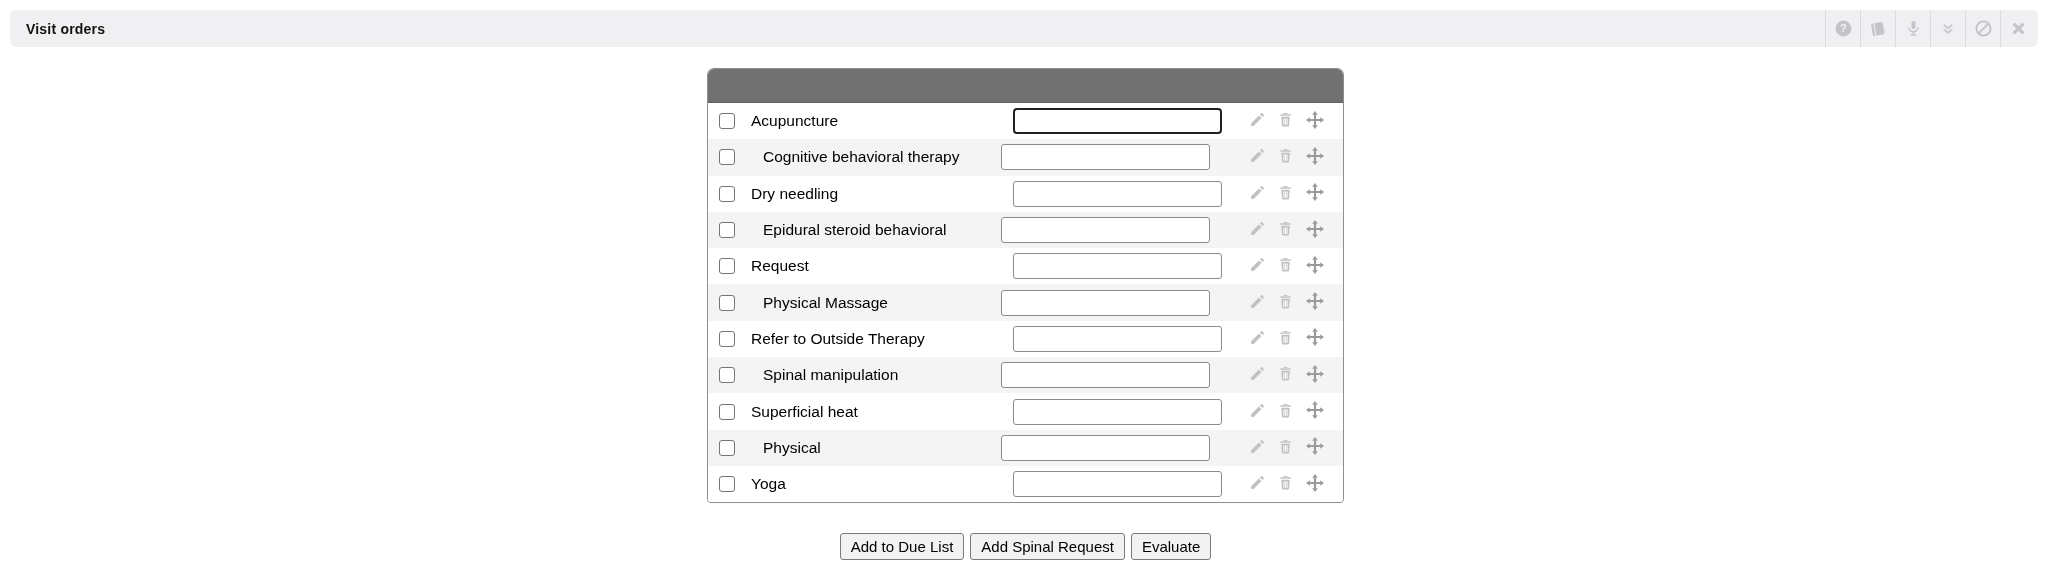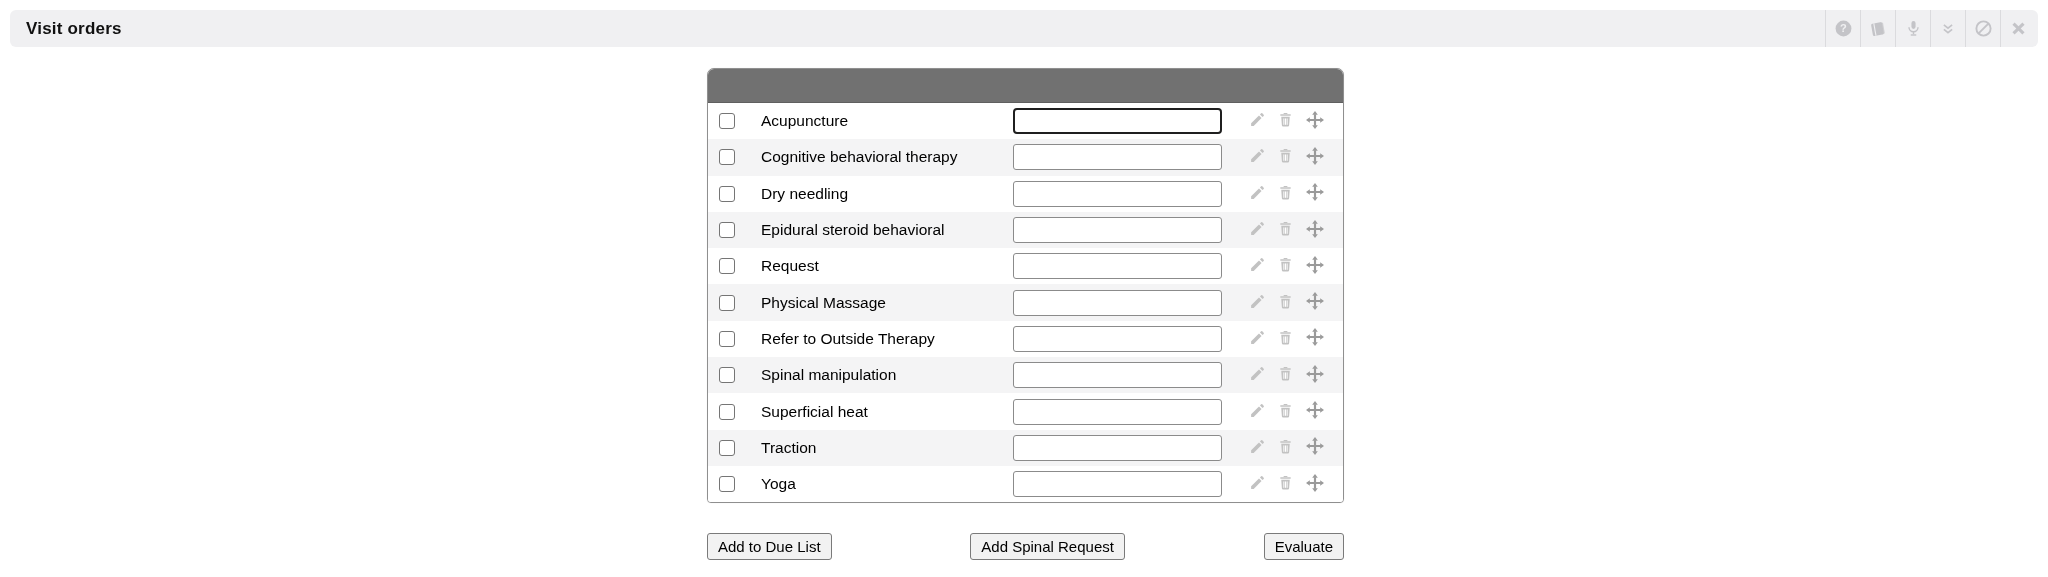--- a/index.html
+++ b/index.html
@@ -20,21 +20,21 @@
   html,body{width:2048px;height:577px;background:#ffffff;overflow:hidden;
     font-family:"Liberation Sans", sans-serif;}
 
   
   .titlebar{
     position:absolute;left:10px;top:10px;width:2028px;height:37px;
     background:var(--titlebar-bg);border-radius:6px;
     display:flex;align-items:center;
   }
   .titlebar .title{
-    font-size:17px;font-weight:bold;color:#111;padding-left:16px;letter-spacing:.2px;
+    font-size:14px;font-weight:bold;color:#111;padding-left:16px;letter-spacing:.2px;
   }
   .toolbar{
     position:absolute;right:3px;top:0;height:37px;display:flex;align-items:stretch;
   }
   .toolbar .tool{
     width:35px;display:flex;align-items:center;justify-content:center;
     border-left:1px solid var(--titlebar-divider);
     background:transparent;border-top:none;border-right:none;border-bottom:none;
     cursor:pointer;color:var(--toolbar-icon);
   }
@@ -48,28 +48,28 @@
     background:#fff;overflow:hidden;
     box-shadow:0 0 1px rgba(0,0,0,.15);
   }
   .panel-header{
     height:34px;background:var(--table-header-bg);
     border-bottom:1px solid #5f5f5f;
   }
   .order-row{
     height:36.3px;display:flex;align-items:center;background:#fff;
   }
-  .order-row.striped{background:var(--row-stripe);}
+  .order-row.striped{background:var(--row-stripe);gap:12px;}
   .order-row .cb{
     appearance:none;-webkit-appearance:none;
     width:16px;height:16px;margin-left:11px;flex:none;
     border:1.5px solid #757575;border-radius:3px;background:#fff;cursor:pointer;
   }
   .order-row .label{
-    margin-left:26px;flex:1;font-size:15.5px;color:#000;
+    margin-left:16px;flex:1;font-size:15.5px;color:#000;
     white-space:nowrap;overflow:hidden;
   }
   .order-row .order-input{
     width:209px;height:26px;flex:none;
     border:1px solid var(--input-border);border-radius:3px;background:#fff;
     font-family:"Liberation Sans", sans-serif;font-size:14px;padding:0 6px;color:#000;
     outline:none;
   }
   .order-row .order-input.focused{
     border:2px solid var(--focus-border);border-radius:4px;
@@ -80,21 +80,21 @@
   }
   .icon-btn{
     background:none;border:none;padding:0;cursor:pointer;display:flex;align-items:center;
   }
   .icon-btn.pencil, .icon-btn.trash{color:var(--disabled-icon);}
   .icon-btn.move{color:var(--move-icon);cursor:move;}
 
   
   .actions{
     position:absolute;left:707px;top:533px;width:637px;
-    display:flex;justify-content:space-between;gap:6px;
+    display:flex;justify-content:center;gap:6px;
   }
   .actions button{
     font-family:"Liberation Sans", sans-serif;font-size:15px;color:#000;
     background:var(--button-bg);
     border:1.5px solid var(--button-border);border-radius:3px;
     padding:3px 10px;height:27px;cursor:pointer;
   }
 </style>
 </head>
 <body>
@@ -506,21 +506,21 @@
             <polygon points="12,22.8 8.6,18.2 15.4,18.2"></polygon>
             <polygon points="1.2,12 5.8,8.6 5.8,15.4"></polygon>
             <polygon points="22.8,12 18.2,8.6 18.2,15.4"></polygon>
           </svg>
         </span>
       </button>
     </span>
   </div>
       <div class="order-row striped">
     <input type="checkbox" class="cb" style="">
-    <span class="label">Traction</span>
+    <span class="label">Physical</span>
     <input type="text" class="order-input" style="">
     <span class="row-icons">
       <button class="icon-btn pencil">
         <span>
           <svg width="17" height="17" viewBox="0 0 24 24" fill="currentColor">
             <path d="M3 17.4 V21 h3.6 L17.7 9.9 l-3.6-3.6 z"></path>
             <path d="M20.7 6.9 a1.2 1.2 0 0 0 0-1.7 L18.8 3.3 a1.2 1.2 0 0 0-1.7 0 l-1.6 1.6 3.6 3.6 z"></path>
           </svg>
         </span>
       </button>

